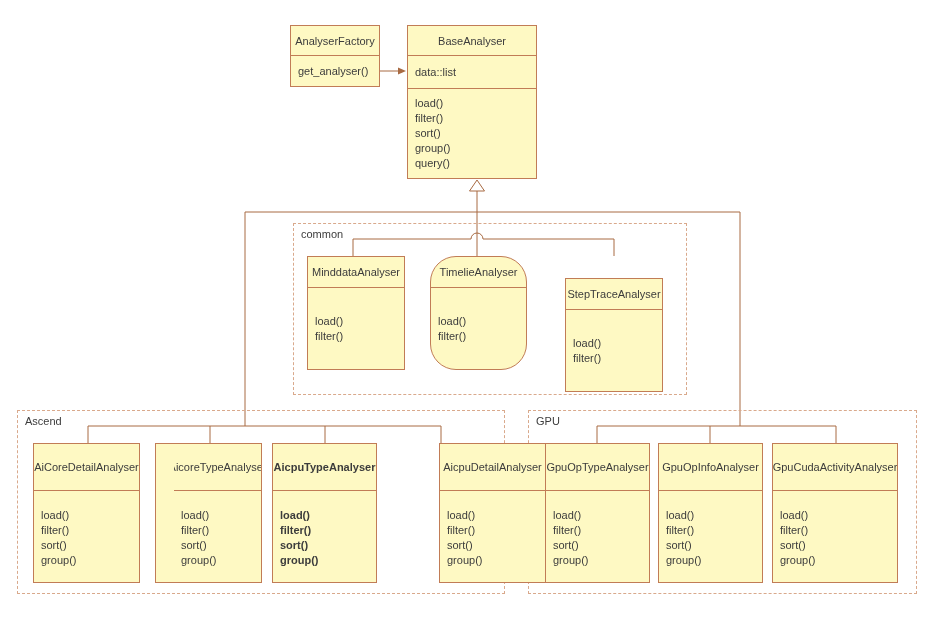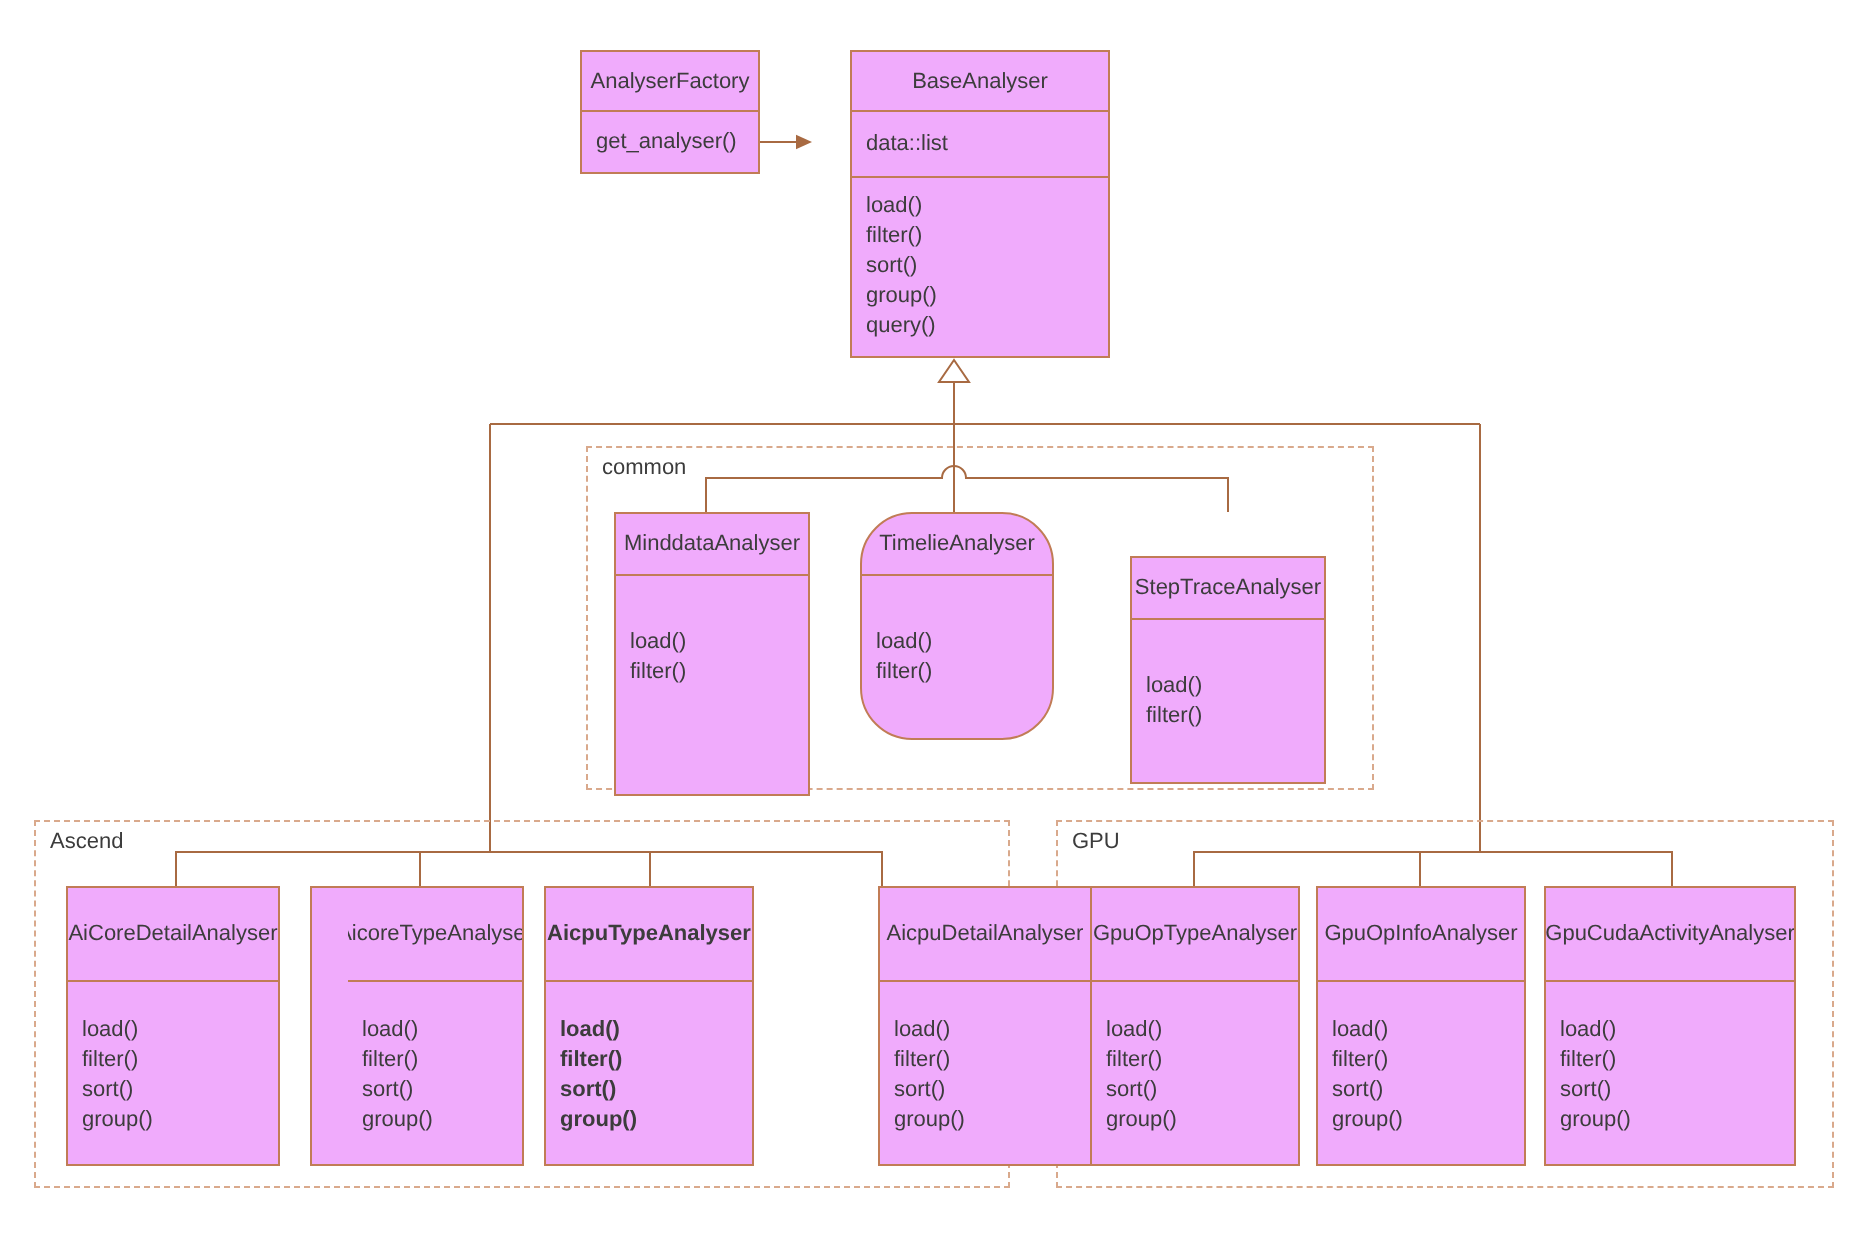--- a/index.html
+++ b/index.html
@@ -11,21 +11,21 @@
   }
   html,body{margin:0;padding:0;background:var(--background);}
   #canvas{
     position:relative;width:935px;height:619px;background:var(--background);
     font-family:"Liberation Sans","DejaVu Sans",sans-serif;
     color:var(--text);font-size:11px;overflow:hidden;
   }
   #wires{position:absolute;left:0;top:0;width:935px;height:619px;}
   .grp{position:absolute;border:1px dashed var(--group-border);background:transparent;}
   .grp-label{position:absolute;left:7px;top:4px;color:var(--text);font-size:11px;}
-  .cls{position:absolute;background:#f0abfc;border:1px solid var(--box-border);box-sizing:border-box;}
+  .cls{position:absolute;background:#fef9c3;border:1px solid var(--box-border);box-sizing:border-box;}
   .cls .t{display:flex;align-items:center;justify-content:center;
           border-bottom:1px solid var(--box-border);box-sizing:border-box;
           white-space:nowrap;overflow:hidden;}
   .cls .attr{display:flex;align-items:center;padding-left:7px;
           border-bottom:1px solid var(--box-border);box-sizing:border-box;}
   .cls .b{padding-left:7px;}
   .cls .m{line-height:15px;white-space:nowrap;}
 </style>
 </head>
 <body>
@@ -61,33 +61,33 @@
     <div class="grp-label">GPU</div>
   </div>
 
   <div class="cls" style="left:290px;top:25px;width:90px;height:62px;">
     <div class="t" style="height:30px;">AnalyserFactory</div>
     <div class="b" style="padding-top:8px;">
       <div class="m">get_analyser()</div>
     </div>
   </div>
 
-  <div class="cls" style="left:407px;top:25px;width:130px;height:154px;margin-left:18px;">
+  <div class="cls" style="left:407px;top:25px;width:130px;height:154px;">
     <div class="t" style="height:30px;">BaseAnalyser</div>
     <div class="attr" style="height:33px;">data::list</div>
     <div class="b" style="padding-top:7px;">
       <div class="m">load()</div>
       <div class="m">filter()</div>
       <div class="m">sort()</div>
       <div class="m">group()</div>
       <div class="m">query()</div>
     </div>
   </div>
 
-  <div class="cls" style="left:307px;top:256px;width:98px;height:142px;">
+  <div class="cls" style="left:307px;top:256px;width:98px;height:114px;">
     <div class="t" style="height:31px;">MinddataAnalyser</div>
     <div class="b" style="padding-top:26px;">
       <div class="m">load()</div>
       <div class="m">filter()</div>
     </div>
   </div>
   <div class="cls" style="left:430px;top:256px;width:97px;height:114px;border-radius:26px;">
     <div class="t" style="height:31px;">TimelieAnalyser</div>
     <div class="b" style="padding-top:26px;">
       <div class="m">load()</div>

